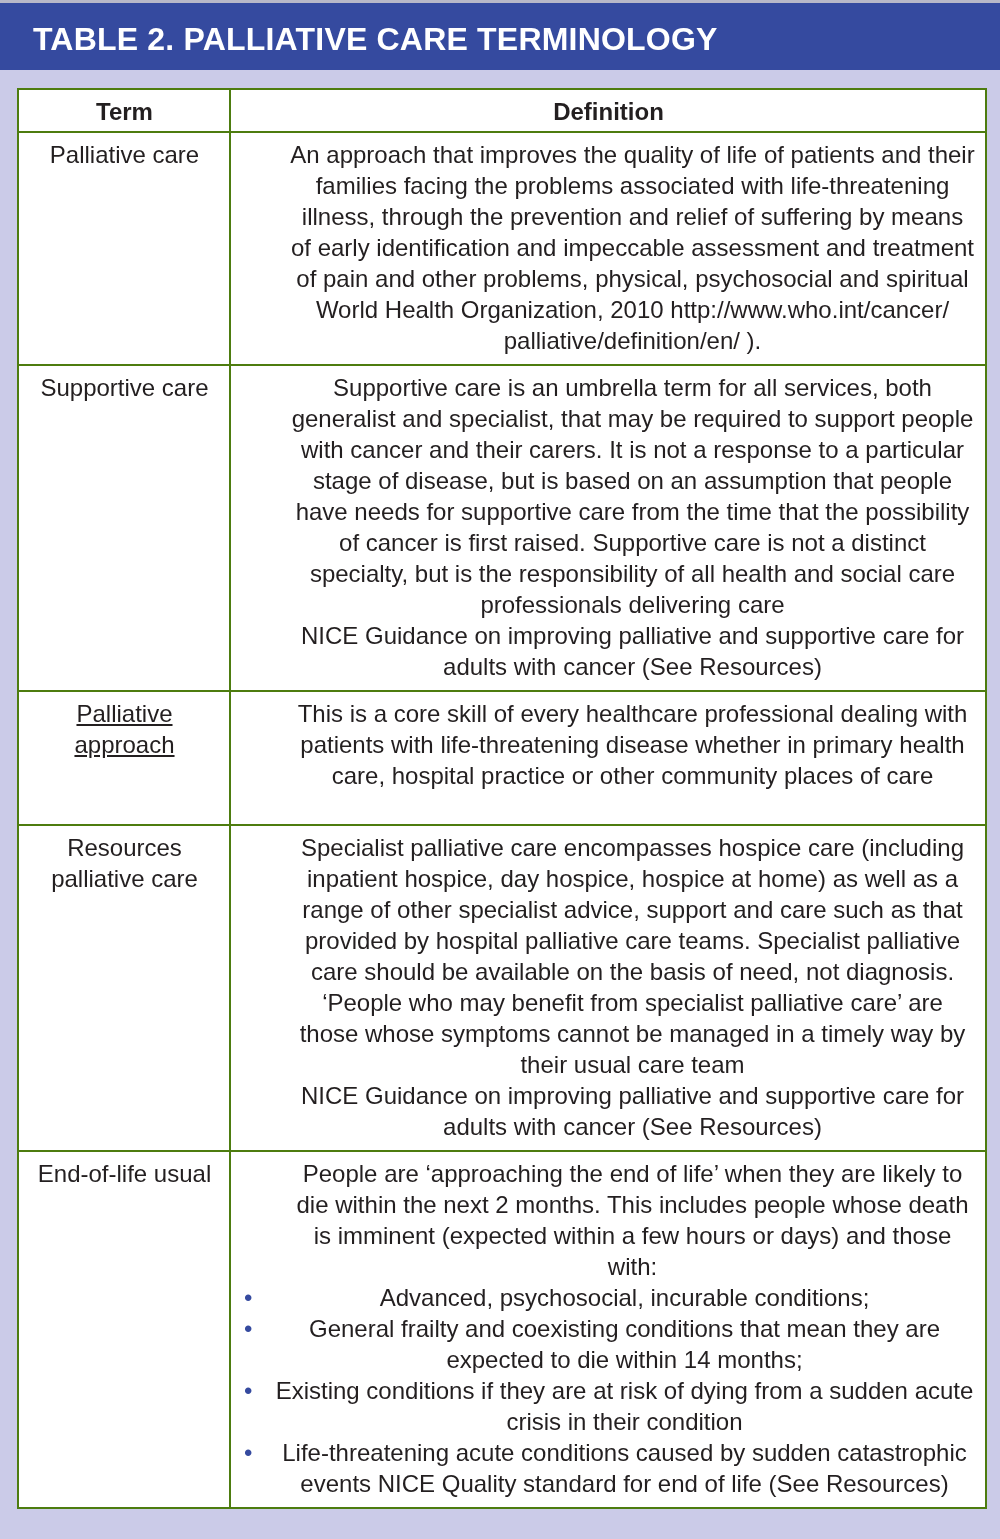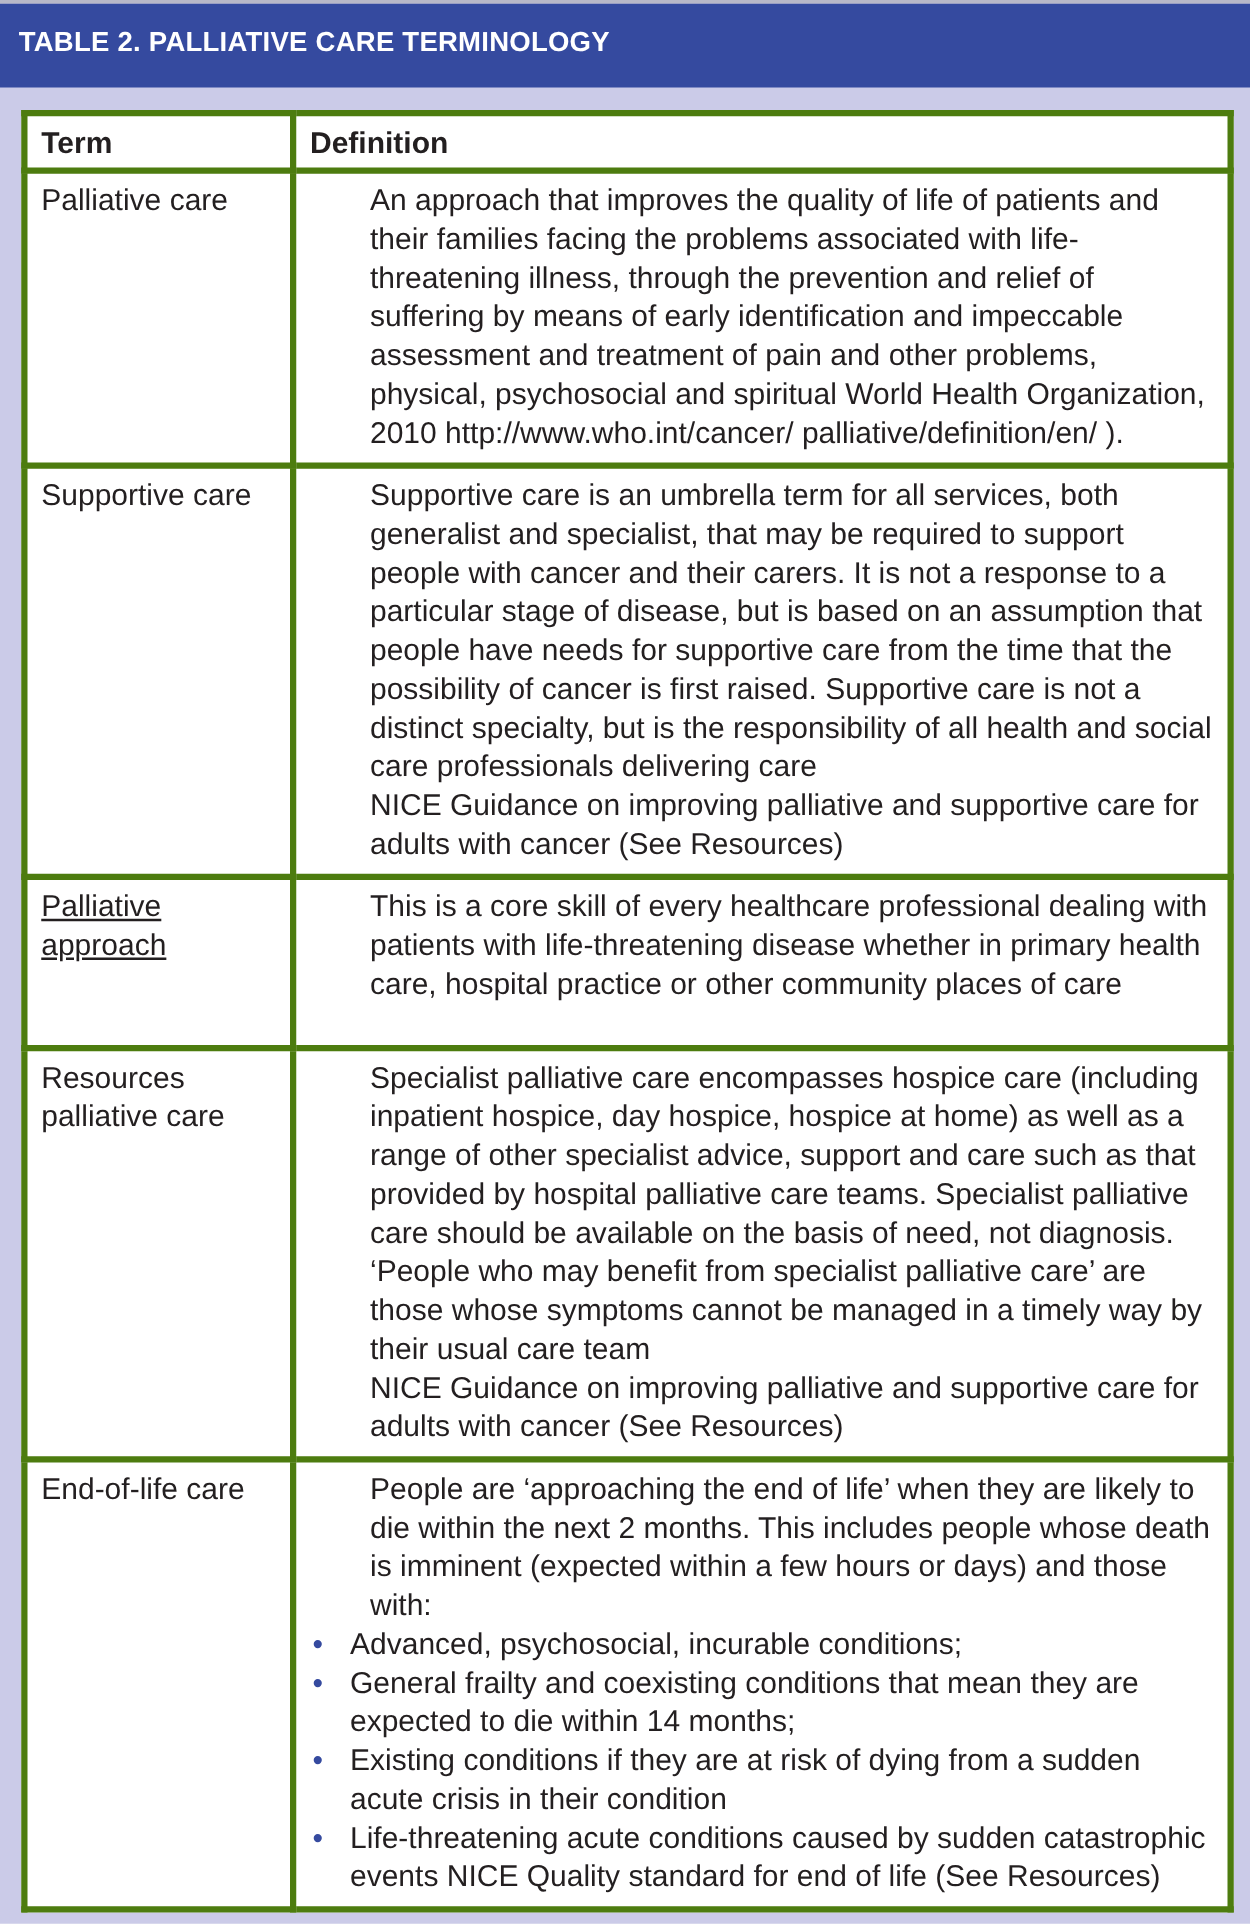--- a/index.html
+++ b/index.html
@@ -1,21 +1,21 @@
 <!DOCTYPE html>
 <html><head>
 <meta charset="utf-8">
 <style>
   html, body { margin:0; padding:0; }
   body { width:1000px; height:1539px; background:#cbcbe8; font-family:"Liberation Sans", sans-serif; color:#231f20; position:relative; overflow:hidden; }
   .topline { position:absolute; left:0; top:0; width:1000px; height:3px; background:#b8b8c8; }
   .title-bar { position:absolute; left:0; top:3px; width:1000px; height:67px; background:#354a9f; }
-  .title-bar h1 { margin:0; position:absolute; left:15px; top:18px; font-size:22px; font-weight:bold; color:#ffffff; letter-spacing:0.2px; font-family:"Liberation Sans", sans-serif; }
+  .title-bar h1 { margin:0; position:absolute; left:33px; top:18px; font-size:32px; font-weight:bold; color:#ffffff; letter-spacing:0.2px; font-family:"Liberation Sans", sans-serif; }
   table.terms { position:absolute; left:17px; top:88px; width:970px; border-collapse:collapse; background:#ffffff; }
-  table.terms td, table.terms th { border:5px solid #4d7c0f; vertical-align:top; font-size:24px; line-height:31px; text-align:left; padding:6px 10px 8px 11px; font-weight:normal; }
+  table.terms td, table.terms th { border:2px solid #4d7c0f; vertical-align:top; font-size:24px; line-height:31px; text-align:center; padding:6px 10px 8px 11px; font-weight:normal; }
   table.terms th { font-weight:bold; padding-top:6px; padding-bottom:4px; }
   .col-term { width:189px; }
   .para { display:block;margin-left:48px; }
   ul.bullets { list-style:none; margin:0; padding:0; }
   ul.bullets li { position:relative; padding-left:32px; }
   ul.bullets li .dot { position:absolute; left:2px; top:0; color:#354a9f; font-size:24px; }
 </style>
 </head>
 <body>
 
@@ -52,21 +52,21 @@
       </td>
     </tr>
     <tr>
       <td class="col-term">Resources palliative care</td>
       <td>
         <span class="para">Specialist palliative care encompasses hospice care (including inpatient hospice, day hospice, hospice at home) as well as a range of other specialist advice, support and care such as that provided by hospital palliative care teams. Specialist palliative care should be available on the basis of need, not diagnosis. ‘People who may benefit from specialist palliative care’ are those whose symptoms cannot be managed in a timely way by their usual care team</span>
         <span class="para">NICE Guidance on improving palliative and supportive care for adults with cancer (See Resources)</span>
       </td>
     </tr>
     <tr>
-      <td class="col-term">End-of-life care</td>
+      <td class="col-term">End-of-life usual</td>
       <td>
         <span class="para">People are ‘approaching the end of life’ when they are likely to die within the next 2 months. This includes people whose death is imminent (expected within a few hours or days) and those with:</span>
         <ul class="bullets">
           <li><span class="dot">•</span><span>Advanced, psychosocial, incurable conditions;</span></li>
           <li><span class="dot">•</span><span>General frailty and coexisting conditions that mean they are expected to die within 14 months;</span></li>
           <li><span class="dot">•</span><span>Existing conditions if they are at risk of dying from a sudden acute crisis in their condition</span></li>
           <li><span class="dot">•</span><span>Life-threatening acute conditions caused by sudden catastrophic events NICE Quality standard for end of life (See Resources)</span></li>
         </ul>
       </td>
     </tr>

